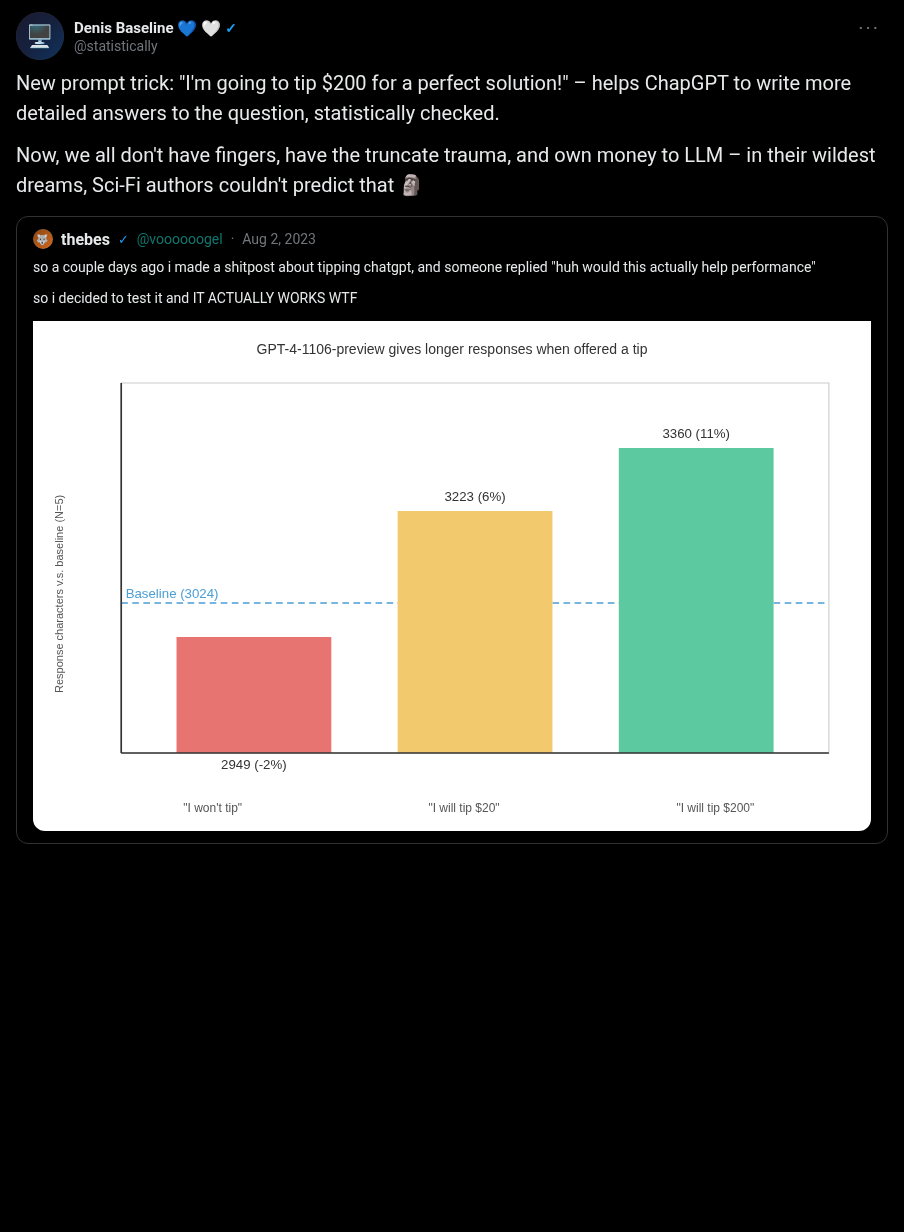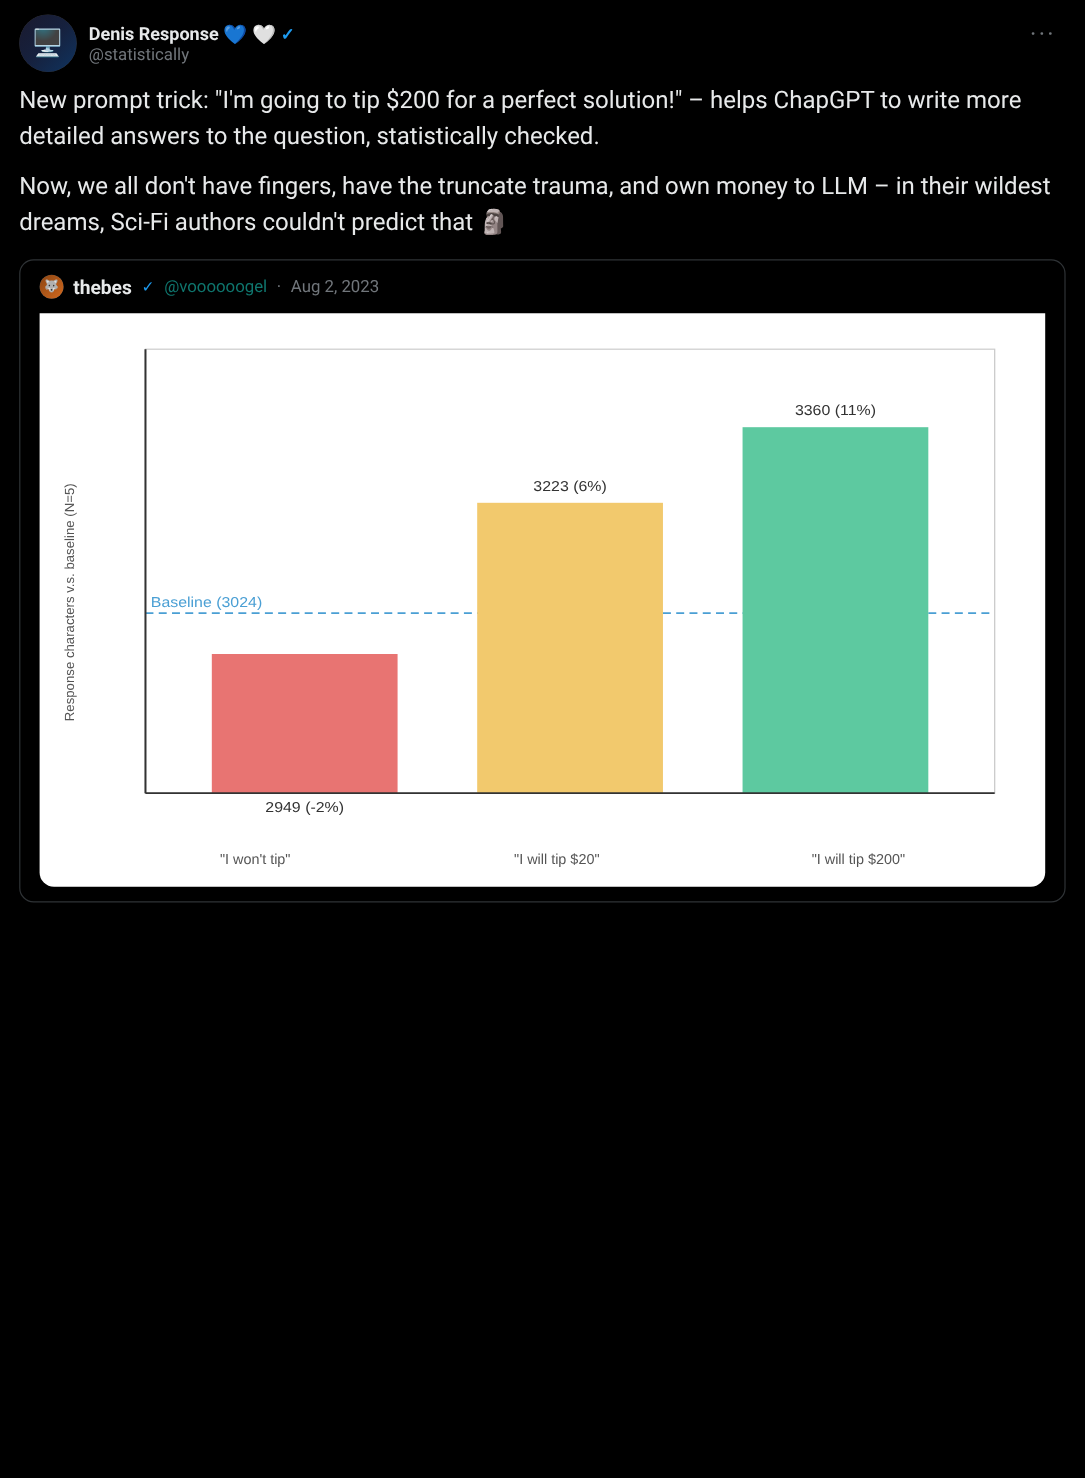--- a/index.html
+++ b/index.html
@@ -203,21 +203,21 @@
 
 <div class="tweet-container">
 
   <div class="tweet-header">
     <div class="tweet-header-left">
       <div class="avatar">
         <div class="avatar-inner">🖥️</div>
       </div>
       <div class="user-info">
         <div class="display-name">
-          <span>Denis Response</span>
+          <span>Denis Baseline</span>
           <span class="badge-blue">💙</span>
           <span class="badge-yellow">🤍</span>
           <span class="badge-check">✓</span>
         </div>
         <div class="username">@statistically</div>
       </div>
     </div>
     <div class="more-btn">···</div>
   </div>
 
@@ -230,22 +230,27 @@
     <div class="quoted-header">
       <div class="quoted-avatar">
         <div class="quoted-avatar-inner">🐺</div>
       </div>
       <span class="quoted-name">thebes</span>
       <span class="quoted-check">✓</span>
       <span class="quoted-username">@voooooogel</span>
       <span class="quoted-date">·</span>
       <span class="quoted-date">Aug 2, 2023</span>
     </div>
+    <div class="quoted-body">
+      <p>so a couple days ago i made a shitpost about tipping chatgpt, and someone replied "huh would this actually help performance"</p>
+      <p>so i decided to test it and IT ACTUALLY WORKS WTF</p>
+    </div>
 
     <div class="chart-container">
+      <div class="chart-title">GPT-4-1106-preview gives longer responses when offered a tip</div>
       <div class="chart-area">
         <div class="chart-y-label">Response characters v.s. baseline (N=5)</div>
         <div class="chart-plot">
           <svg class="chart-svg-area" viewBox="0 0 700 420" preserveAspectRatio="none">
 
             <rect x="40" y="10" width="640" height="370" fill="white" stroke="#ccc" stroke-width="1"></rect>
 
             <line x1="40" y1="230" x2="680" y2="230" stroke="#4a9fd4" stroke-width="1.5" stroke-dasharray="6,4"></line>
             <text x="44" y="225" font-size="12" fill="#4a9fd4" font-family="Arial, sans-serif">Baseline (3024)</text>
 

